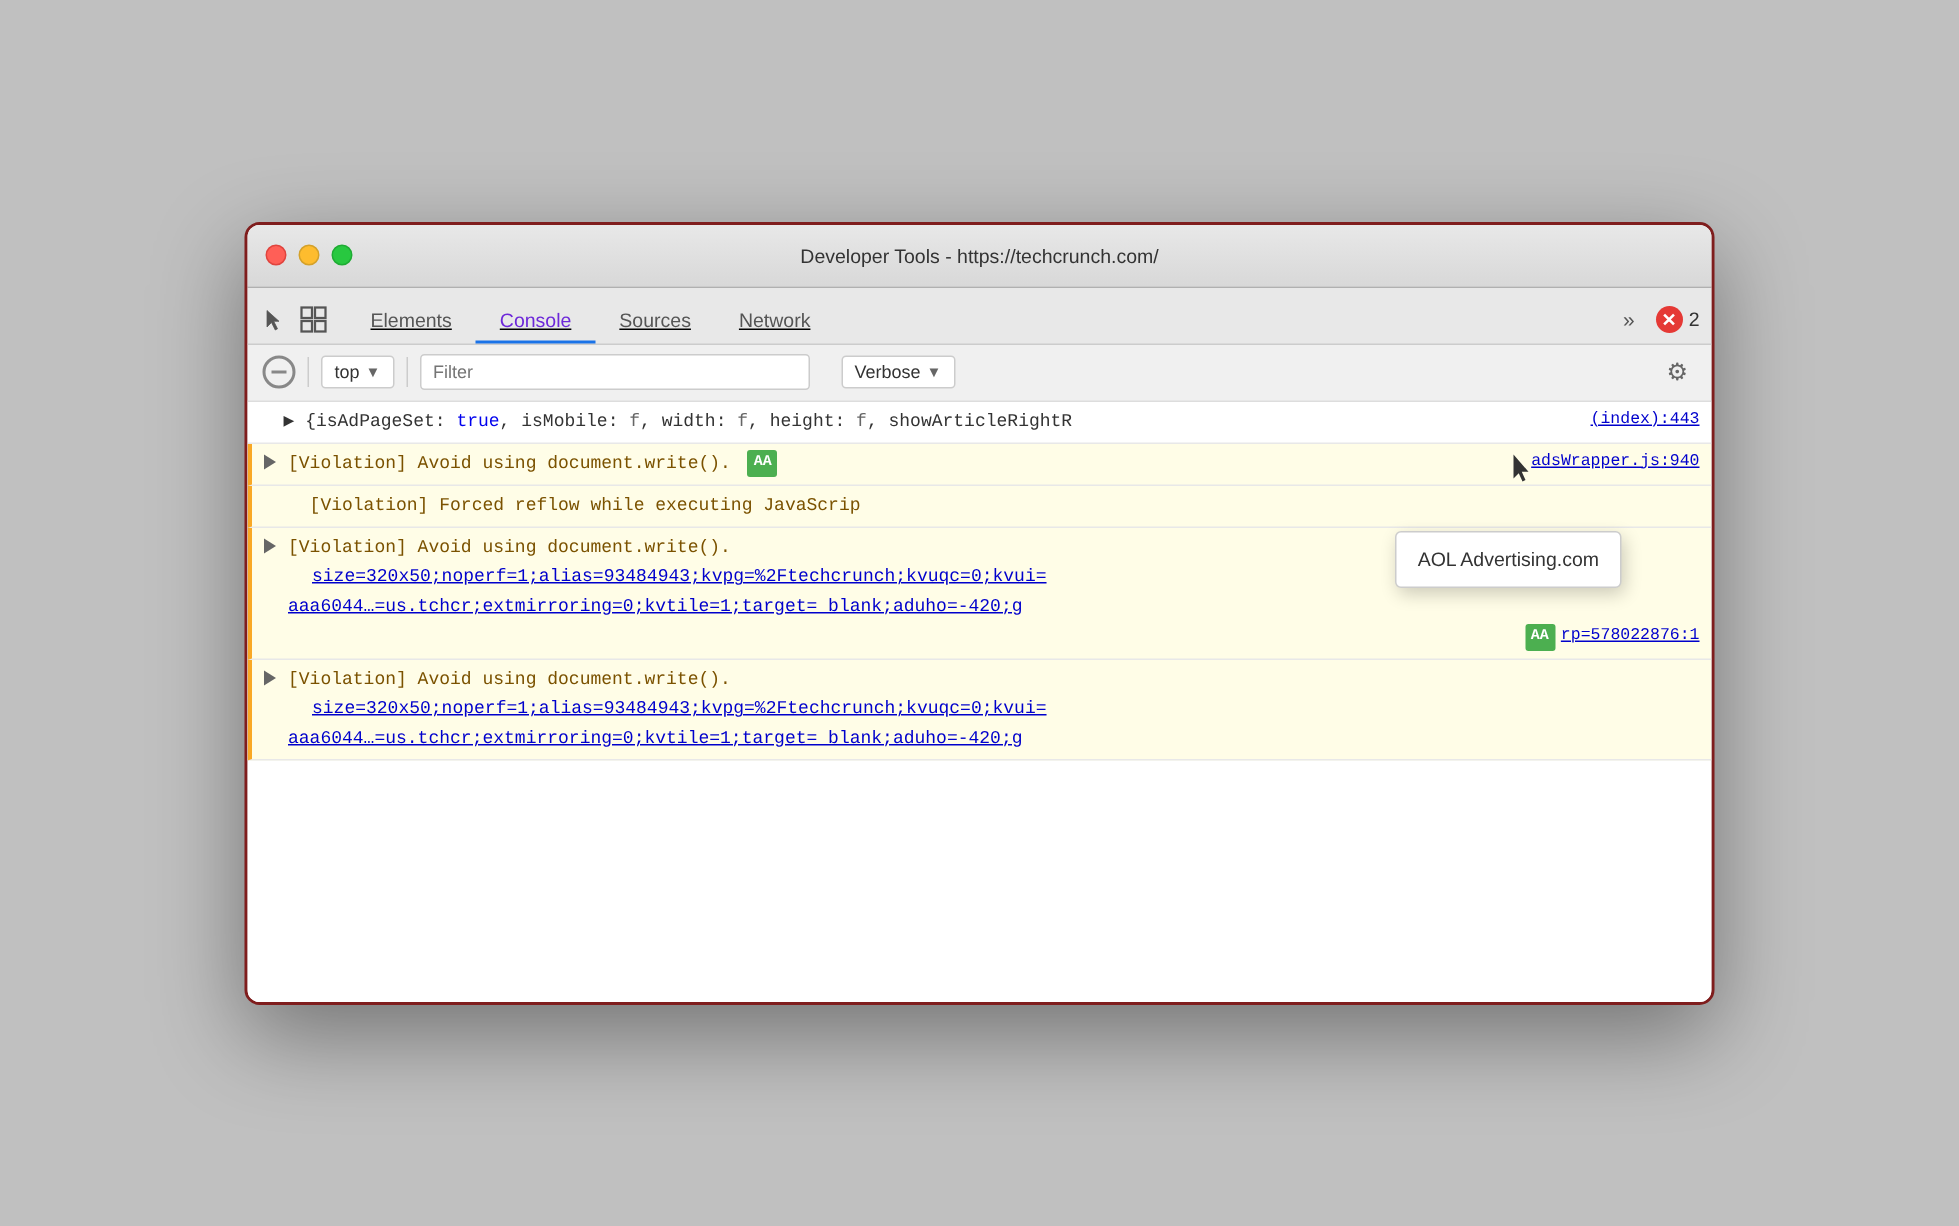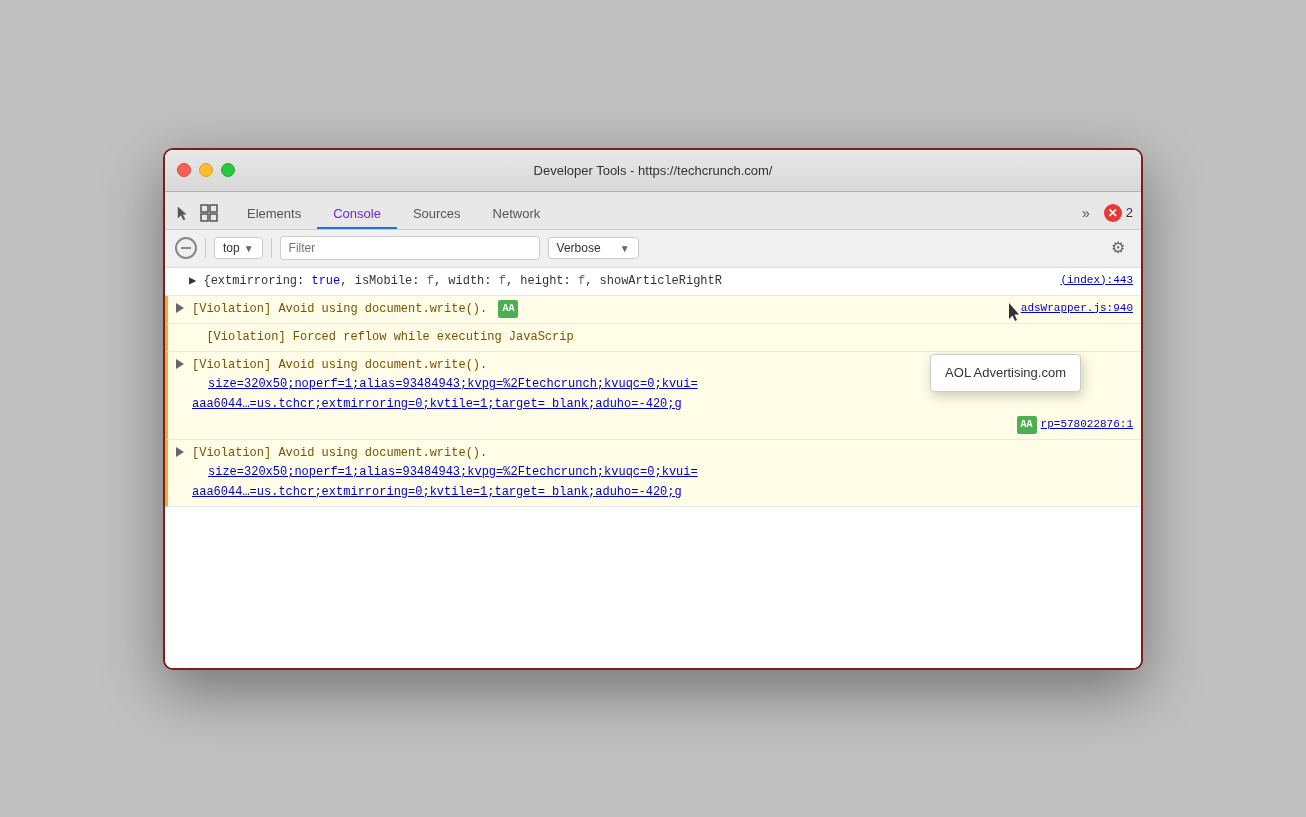--- a/index.html
+++ b/index.html
@@ -76,20 +76,21 @@
       align-items: center;
       justify-content: center;
       cursor: pointer;
       color: #555;
       font-size: 14px;
     }
     .tabs {
       display: flex;
       align-items: flex-end;
       gap: 0;
+      text-decoration: underline;
     }
     .tab {
       padding: 6px 16px;
       font-size: 13px;
       color: #555;
       cursor: pointer;
       border-bottom: 2px solid transparent;
       white-space: nowrap;
     }
     .tab.active {
@@ -188,28 +189,29 @@
       border-radius: 3px;
       padding: 0 8px;
       font-size: 12px;
       background: white;
       color: #999;
       outline: none;
     }
     .verbose-select {
       display: flex;
       align-items: center;
-      gap: 19px;
+      gap: 4px;
       background: white;
       border: 1px solid #ccc;
       border-radius: 3px;
       padding: 3px 8px;
       cursor: pointer;
       font-size: 12px;
       color: #333;
+      margin-left: 13px;
     }
     .gear-icon {
       margin-left: auto;
       width: 20px;
       height: 20px;
       cursor: pointer;
       color: #666;
       font-size: 16px;
     }
     
@@ -370,21 +372,21 @@
       <span class="dropdown-arrow">▼</span>
     </div>
     <div class="gear-icon">⚙</div>
   </div>
 
   <div class="console-content">
 
     <div class="console-row info">
       <span class="index-ref">(index):443</span>
       <span class="console-text">
-        ▶ <span class="key">{extmirroring: </span><span class="val-blue">true</span><span class="key">, isMobile: </span><span class="val-gray">f</span><span class="key">, width: </span><span class="val-gray">f</span><span class="key">, height: </span><span class="val-gray">f</span><span class="key">, showArticleRightR</span>
+        ▶ <span class="key">{isAdPageSet: </span><span class="val-blue">true</span><span class="key">, isMobile: </span><span class="val-gray">f</span><span class="key">, width: </span><span class="val-gray">f</span><span class="key">, height: </span><span class="val-gray">f</span><span class="key">, showArticleRightR</span>
       </span>
     </div>
 
     <div class="console-row warning" style="position:relative;">
       <div class="triangle"></div>
       <span class="violation-text">[Violation] Avoid using document.write().</span>
       <span class="aa-badge">AA</span>
       
       <svg style="position:absolute;right:118px;top:6px;width:16px;height:20px;z-index:12;" viewBox="0 0 16 20">
         <path d="M2 1 L2 17 L5.5 13.5 L8 19 L10 18 L7.5 12.5 L12 12.5 Z" fill="#333"></path>

